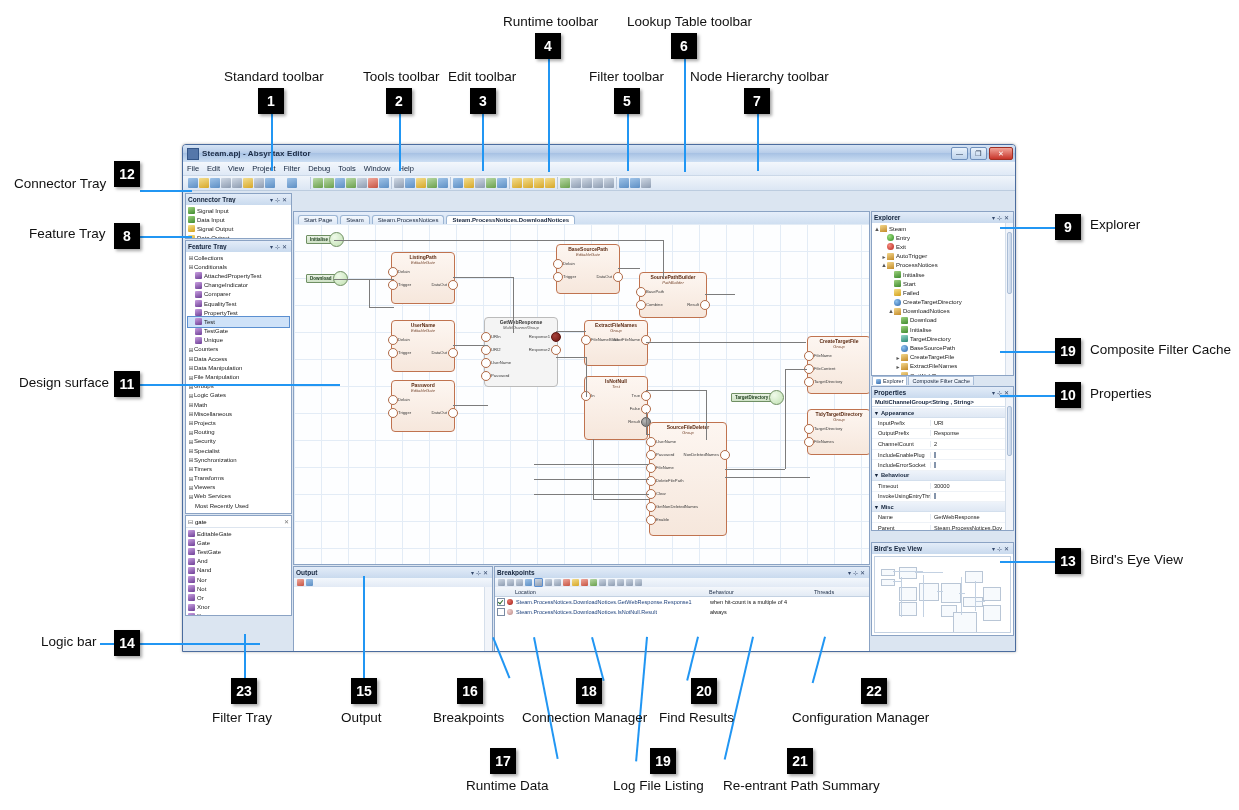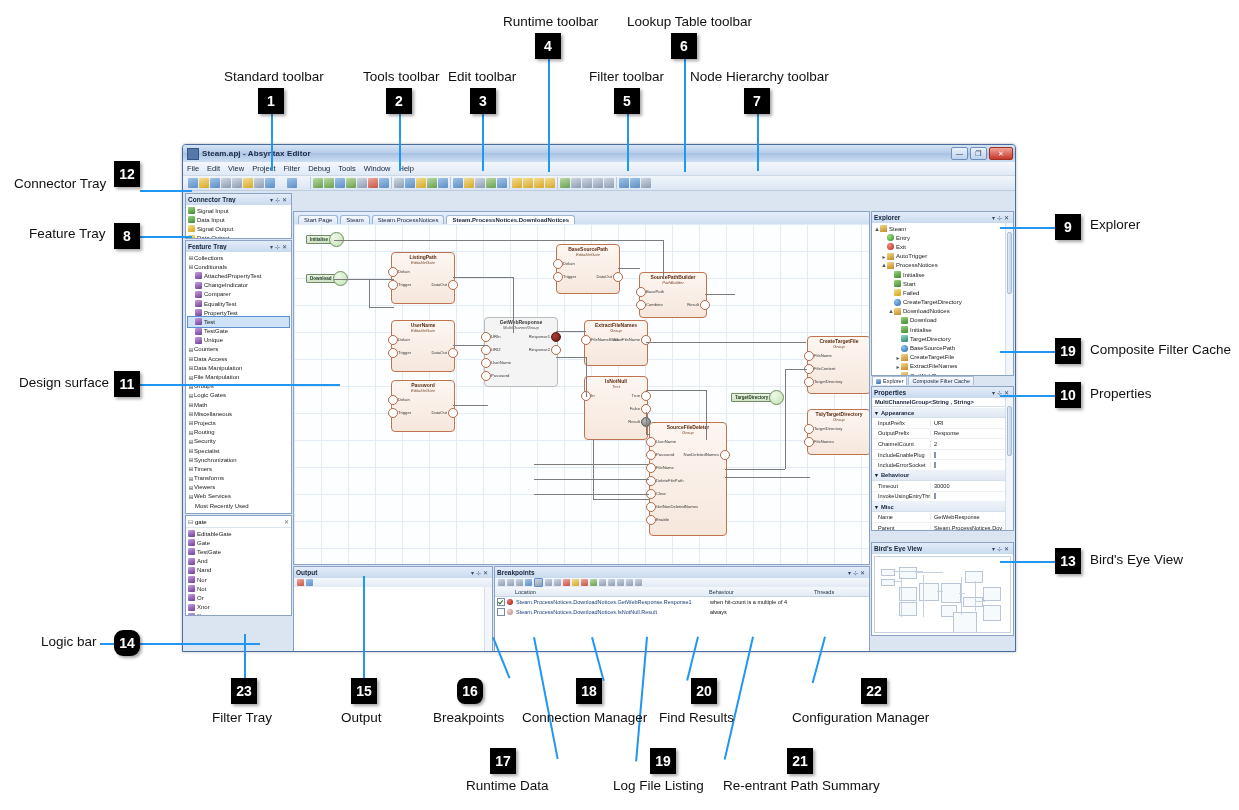--- a/index.html
+++ b/index.html
@@ -906,36 +906,36 @@
 <div class="callout-label" style="left:690px;top:70px;">Node Hierarchy toolbar</div>
 <div class="callout-num" style="left:744px;top:88px;">7</div>
 
 <div class="callout-label" style="left:14px;top:177px;">Connector Tray</div>
 <div class="callout-num" style="left:114px;top:161px;">12</div>
 <div class="callout-label" style="left:29px;top:227px;">Feature Tray</div>
 <div class="callout-num" style="left:114px;top:223px;">8</div>
 <div class="callout-label" style="left:19px;top:376px;">Design surface</div>
 <div class="callout-num" style="left:114px;top:371px;">11</div>
 <div class="callout-label" style="left:41px;top:635px;">Logic bar</div>
-<div class="callout-num" style="left:114px;top:630px;border-radius:9px;">14</div>
+<div class="callout-num" style="left:114px;top:630px;">14</div>
 
 <div class="callout-num" style="left:1055px;top:214px;">9</div>
 <div class="callout-label" style="left:1090px;top:218px;">Explorer</div>
 <div class="callout-num" style="left:1055px;top:338px;">19</div>
 <div class="callout-label" style="left:1090px;top:343px;">Composite Filter Cache</div>
 <div class="callout-num" style="left:1055px;top:382px;">10</div>
 <div class="callout-label" style="left:1090px;top:387px;">Properties</div>
 <div class="callout-num" style="left:1055px;top:548px;">13</div>
 <div class="callout-label" style="left:1090px;top:553px;">Bird's Eye View</div>
 
 <div class="callout-num" style="left:231px;top:678px;">23</div>
 <div class="callout-label" style="left:212px;top:711px;">Filter Tray</div>
 <div class="callout-num" style="left:351px;top:678px;">15</div>
 <div class="callout-label" style="left:341px;top:711px;">Output</div>
-<div class="callout-num" style="left:457px;top:678px;border-radius:8px;">16</div>
+<div class="callout-num" style="left:457px;top:678px;">16</div>
 <div class="callout-label" style="left:433px;top:711px;">Breakpoints</div>
 <div class="callout-num" style="left:576px;top:678px;">18</div>
 <div class="callout-label" style="left:522px;top:711px;">Connection Manager</div>
 <div class="callout-num" style="left:691px;top:678px;">20</div>
 <div class="callout-label" style="left:659px;top:711px;">Find Results</div>
 <div class="callout-num" style="left:861px;top:678px;text-align:right;">22</div>
 <div class="callout-label" style="left:792px;top:711px;">Configuration Manager</div>
 <div class="callout-num" style="left:490px;top:748px;">17</div>
 <div class="callout-label" style="left:466px;top:779px;">Runtime Data</div>
 <div class="callout-num" style="left:650px;top:748px;">19</div>

